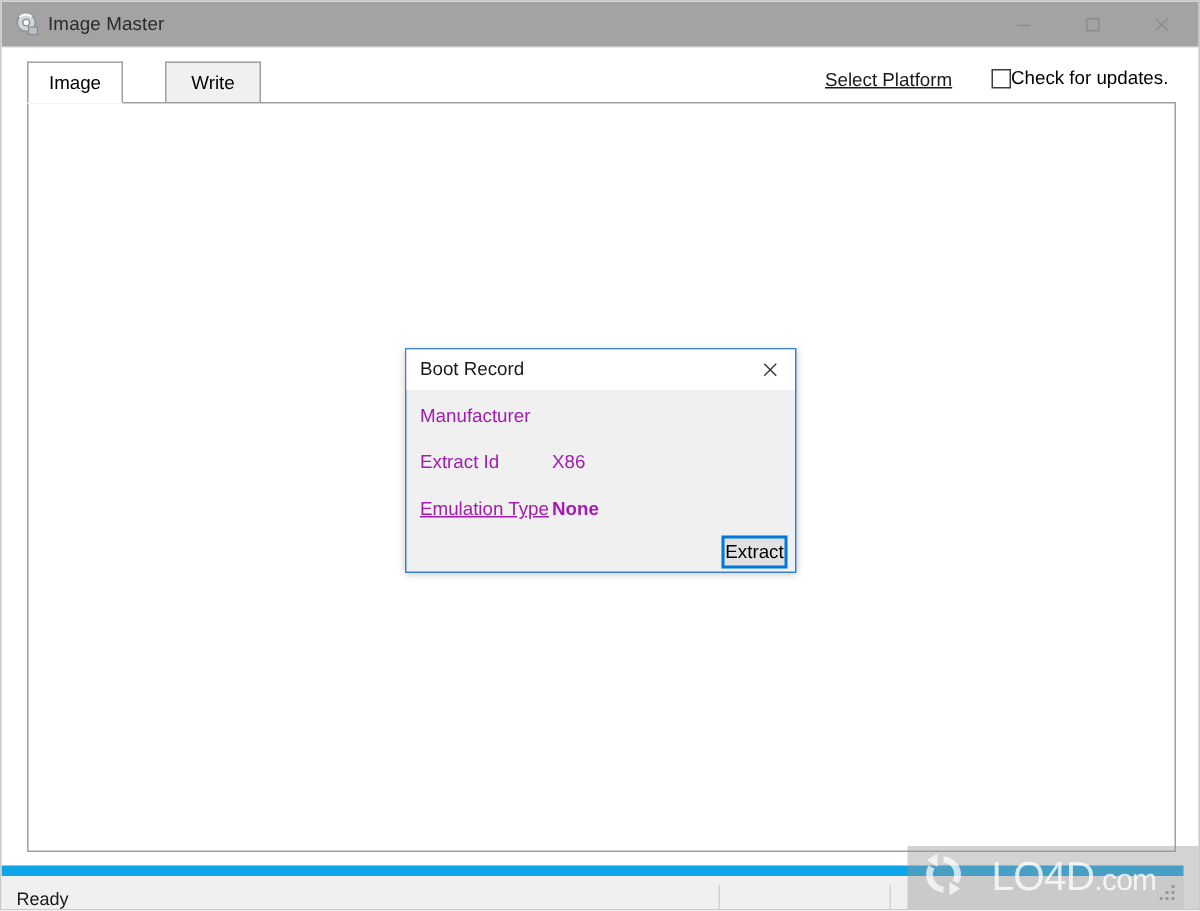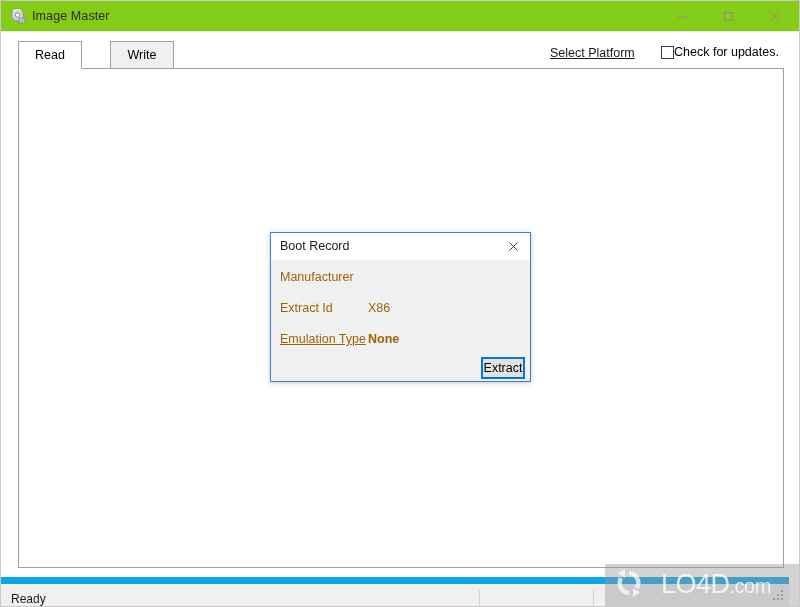--- a/index.html
+++ b/index.html
@@ -19,21 +19,21 @@
     width: 800px; height: 607px;
     background: #ffffff;
     border: 1px solid #c9c9c9;
     overflow: hidden;
   }
 
   
   #titlebar {
     position: absolute; left: 0; top: 0;
     width: 800px; height: 31px;
-    background: #84cc16;
+    background: #a3a3a3;
     border-bottom: 1px solid #e8e8e8;
   }
   #app-icon {
     position: absolute; left: 9px; top: 7px;
     width: 17px; height: 17px;
   }
   #title-text {
     position: absolute; left: 31px; top: 8px;
     font-size: 12.5px;
     color: #2b2b2b;
@@ -313,21 +313,21 @@
     position: absolute; left: 9px; top: 6px;
     font-size: 12.5px; color: #1a1a1a;
   }
   #dlg-close {
     position: absolute; right: 0; top: 0;
     width: 34px; height: 27px;
     display: flex; align-items: center; justify-content: center;
   }
   .dlg-row {
     position: absolute;
-    font-size: 12.5px; color: #a16207;
+    font-size: 12.5px; color: #a21caf;
     white-space: nowrap;
   }
   .dlg-key { left: 9px; }
   .dlg-val { left: 97px; }
   #dlg-r1 { top: 37px; }
   #dlg-r2 { top: 68px; }
   #dlg-r3 { top: 99px; text-decoration: underline; }
   #btn-extract-dlg {
     position: absolute; left: 210px; top: 124px;
     width: 44px; height: 22px;
@@ -392,21 +392,21 @@
         <line x1="1.5" y1="1.5" x2="9.5" y2="9.5" stroke="#8c8c8c" stroke-width="1"></line>
         <line x1="9.5" y1="1.5" x2="1.5" y2="9.5" stroke="#8c8c8c" stroke-width="1"></line>
       </svg>
     </div>
   </div>
 
   <div id="tabpage"></div>
 
   <div id="tabstrip">
     <div class="tab active" id="tab-read">
-      <span>Read</span>
+      <span>Image</span>
     </div>
     <div class="tab" id="tab-write">
       <span>Write</span>
     </div>
   </div>
 
   <span id="select-language">Select Platform</span>
   <div id="chk-updates-wrap">
     <span class="cbox"></span>
     <span class="clabel">Check for updates.</span>

